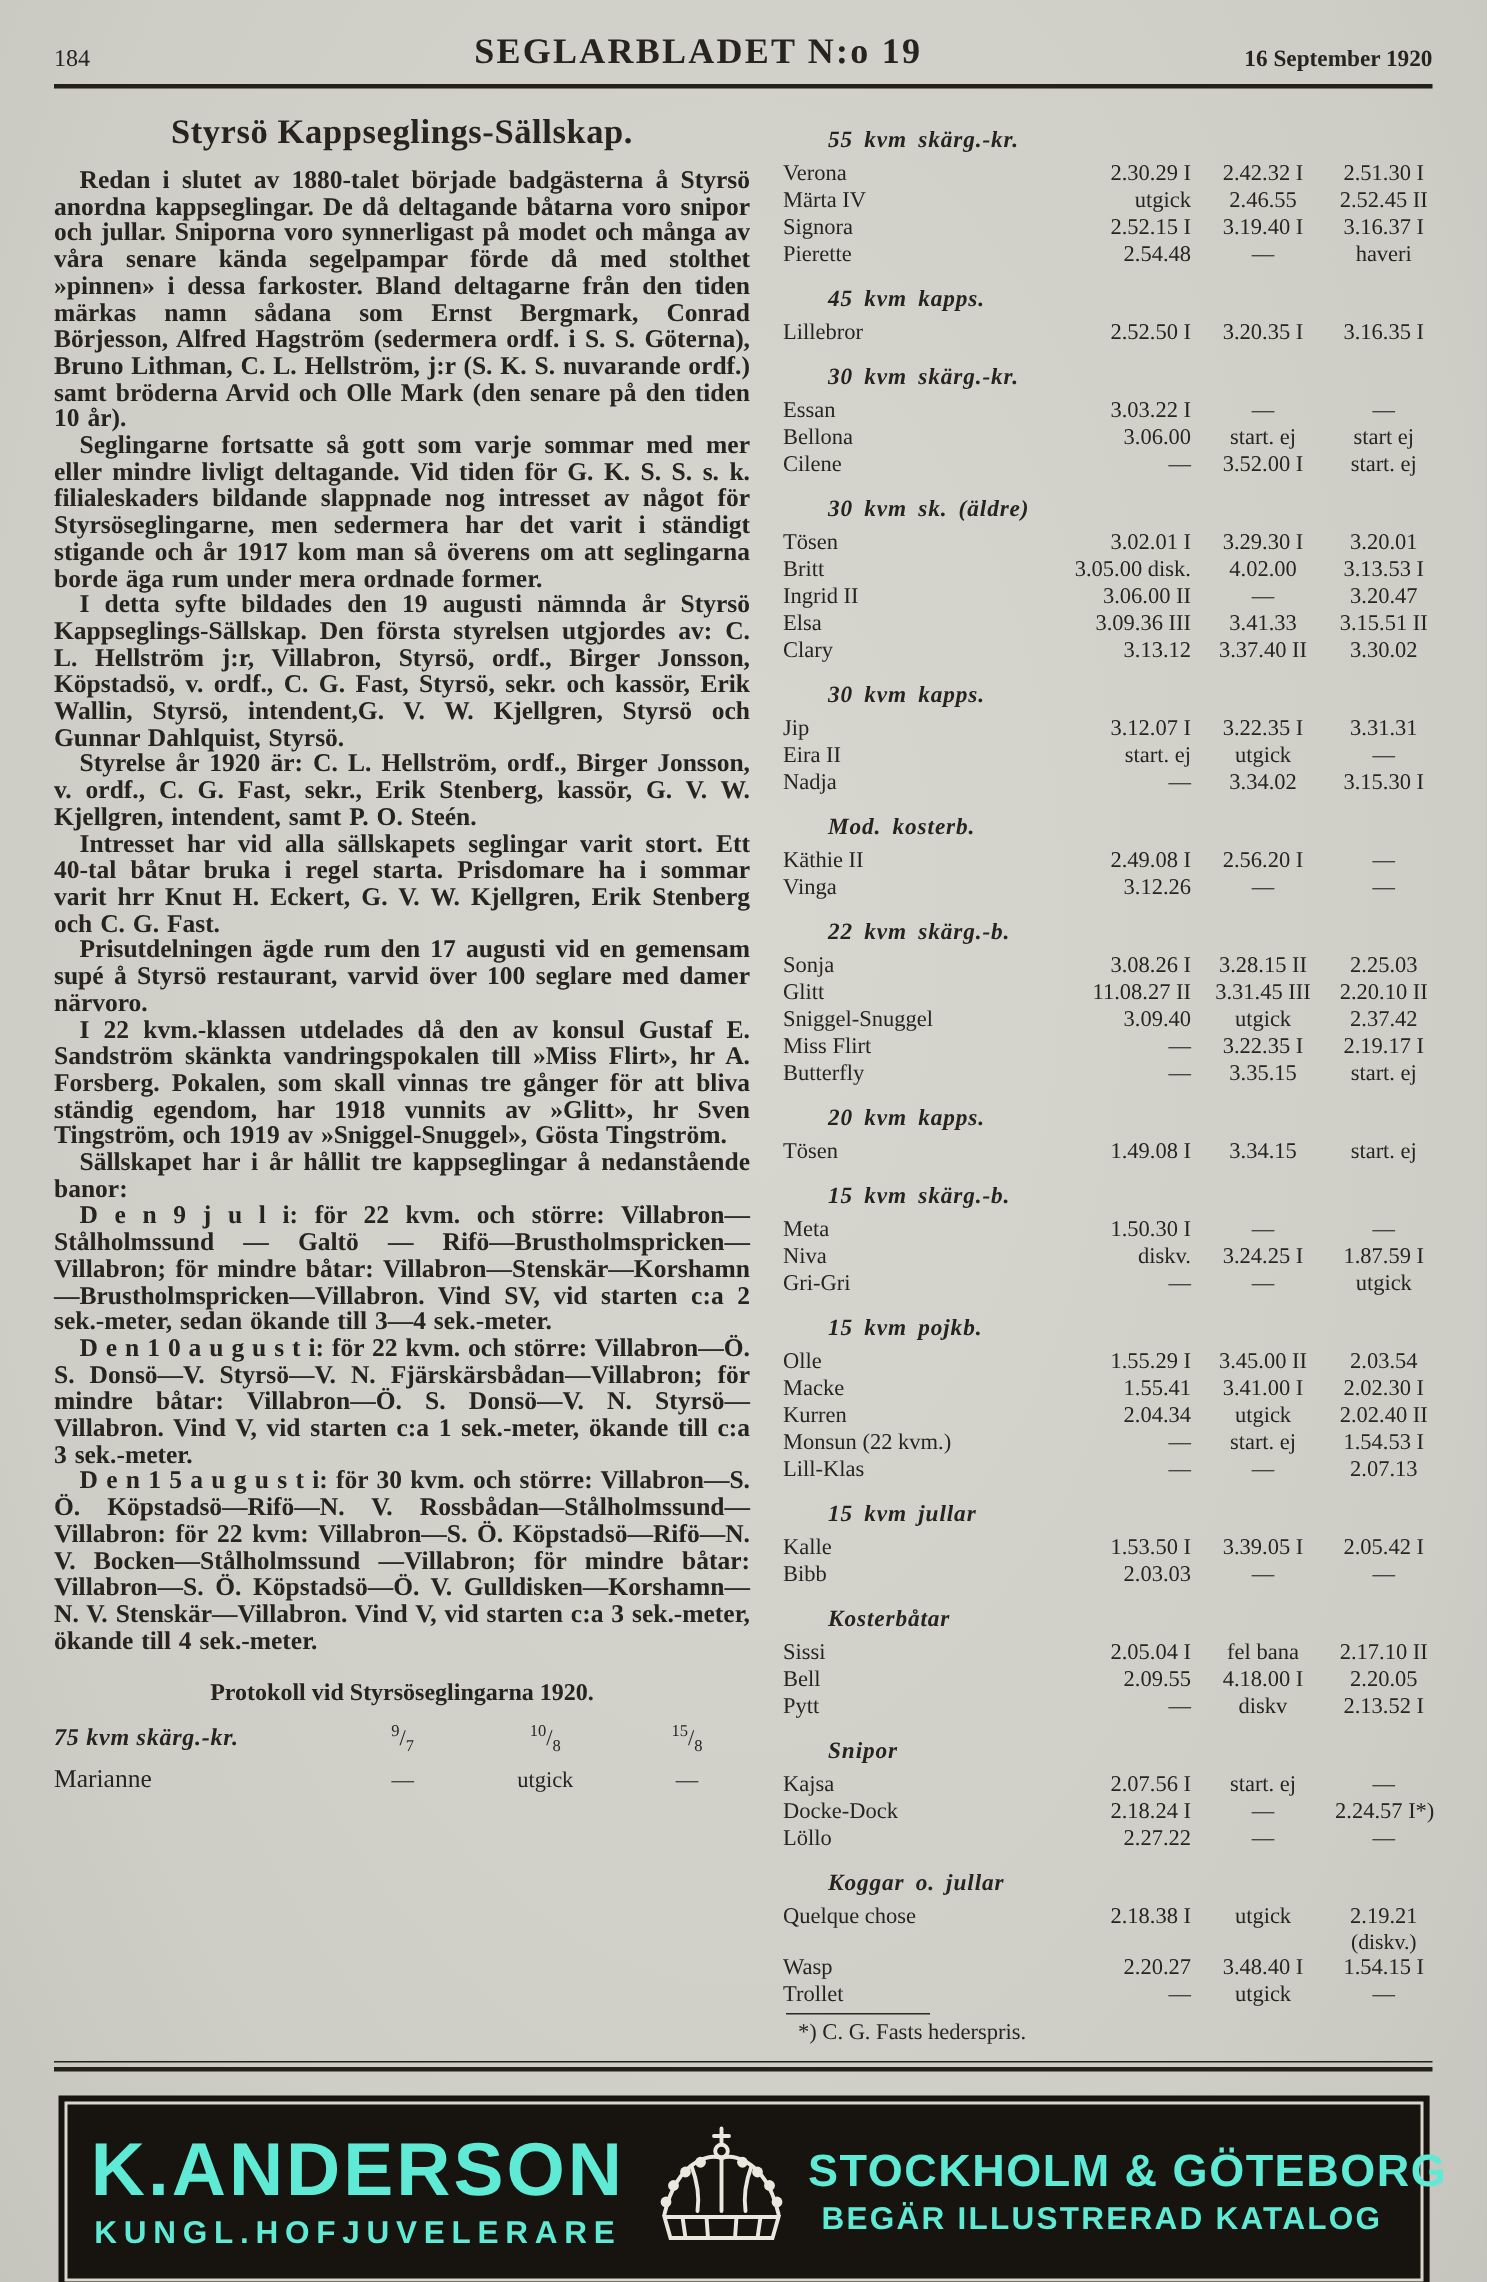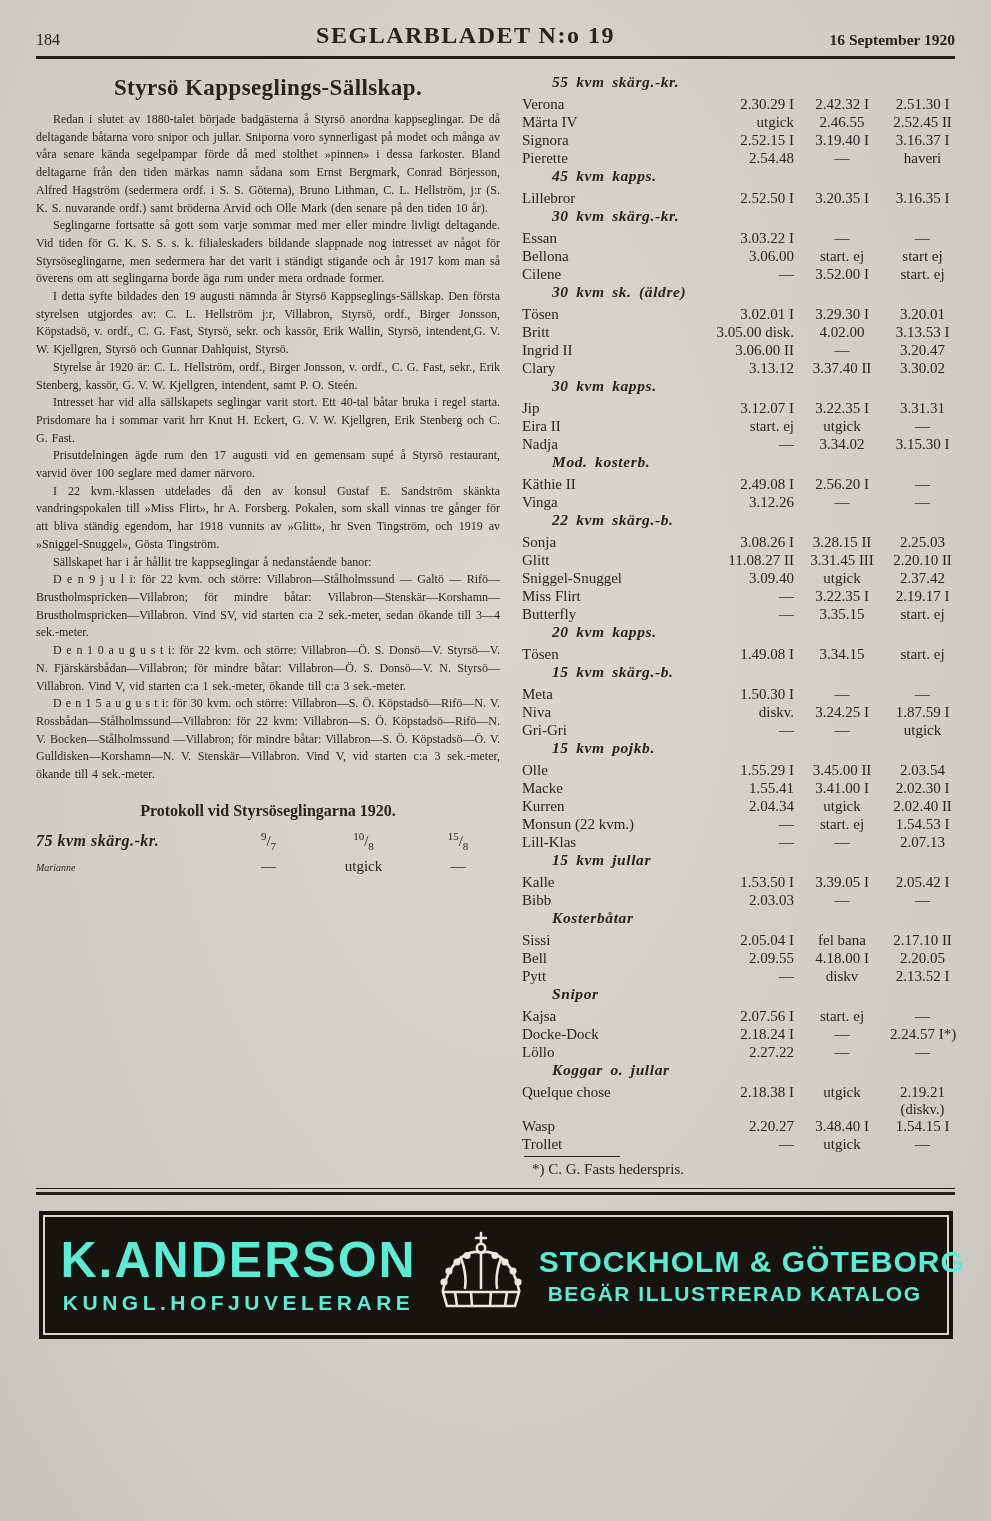--- a/index.html
+++ b/index.html
@@ -16,36 +16,36 @@
   .masthead{flex:1;text-align:center;font-weight:bold;font-size:24px;letter-spacing:1.5px;}
   .issue-date{width:170px;text-align:right;font-weight:bold;font-size:15.5px;}
   .hdr-rule{border-top:3px solid #24211b;margin-top:7px;}
 
   
   .columns{display:flex;gap:22px;margin-top:12px;}
   .col-left{width:464px;}
   .col-right{flex:1;min-width:0;padding-top:2px;}
 
   .article-title{text-align:center;font-weight:bold;font-size:23px;letter-spacing:.4px;margin:4px 0 10px;}
-  .article-body p{margin:0;text-align:justify;text-indent:17px;font-size:12px;line-height:17.7px;word-spacing:1px;}
+  .article-body p{margin:0;text-align:justify;text-indent:17px;font-size:17px;line-height:17.7px;word-spacing:1px;font-weight:bold;}
 
   
   .protokoll{margin-top:18px;}
   .protokoll-heading{text-align:center;font-weight:bold;font-size:16px;margin-bottom:10px;}
   .p-grid{display:grid;grid-template-columns:190px 85px 105px 84px;font-size:15px;align-items:baseline;}
   .p-class{font-style:italic;font-weight:bold;font-size:16px;letter-spacing:.5px;}
   .p-col{text-align:center;}
   .p-col sup{font-size:11px;}
   .p-col sub{font-size:11px;}
   .p-cell{text-align:center;font-size:15px;}
-  .p-name{font-size:10px;font-style:italic;}
+  .p-name{font-size:17px;}
   .p-row{margin-top:6px;}
 
   
-  .sec-heading{font-style:italic;font-weight:bold;font-size:15.5px;letter-spacing:.6px;margin:0 0 4px 30px;word-spacing:3px;}
+  .sec-heading{font-style:italic;font-weight:bold;font-size:15.5px;letter-spacing:.6px;margin:12px 0 4px 30px;word-spacing:3px;}
   .result-row{display:grid;grid-template-columns:168px 104px 96px 1fr;font-size:15px;line-height:18px;align-items:baseline;}
   .cell{white-space:nowrap;}
   .cell.c1{text-align:right;}
   .cell.c2{text-align:center;}
   .cell.c3{text-align:center;}
   .c3sub{display:block;font-size:14.5px;line-height:16px;}
   .footnote-rule{width:96px;border-top:1.5px solid #2b2823;margin:3px 0 4px 2px;}
   .footnote{font-size:15px;margin-left:10px;}
 
   
@@ -177,20 +177,26 @@
             <span class="cell name">Britt</span>
             <span class="cell c1">3.05.00 disk.</span>
             <span class="cell c2">4.02.00</span>
             <span class="cell c3">3.13.53 I</span>
           </div>
           <div class="result-row">
             <span class="cell name">Ingrid II</span>
             <span class="cell c1">3.06.00 II</span>
             <span class="cell c2">—</span>
             <span class="cell c3">3.20.47</span>
+          </div>
+          <div class="result-row">
+            <span class="cell name">Elsa</span>
+            <span class="cell c1">3.09.36 III</span>
+            <span class="cell c2">3.41.33</span>
+            <span class="cell c3">3.15.51 II</span>
           </div>
           <div class="result-row">
             <span class="cell name">Clary</span>
             <span class="cell c1">3.13.12</span>
             <span class="cell c2">3.37.40 II</span>
             <span class="cell c3">3.30.02</span>
           </div>
           <div class="sec-heading">30 kvm kapps.</div>
           <div class="result-row">
             <span class="cell name">Jip</span>

